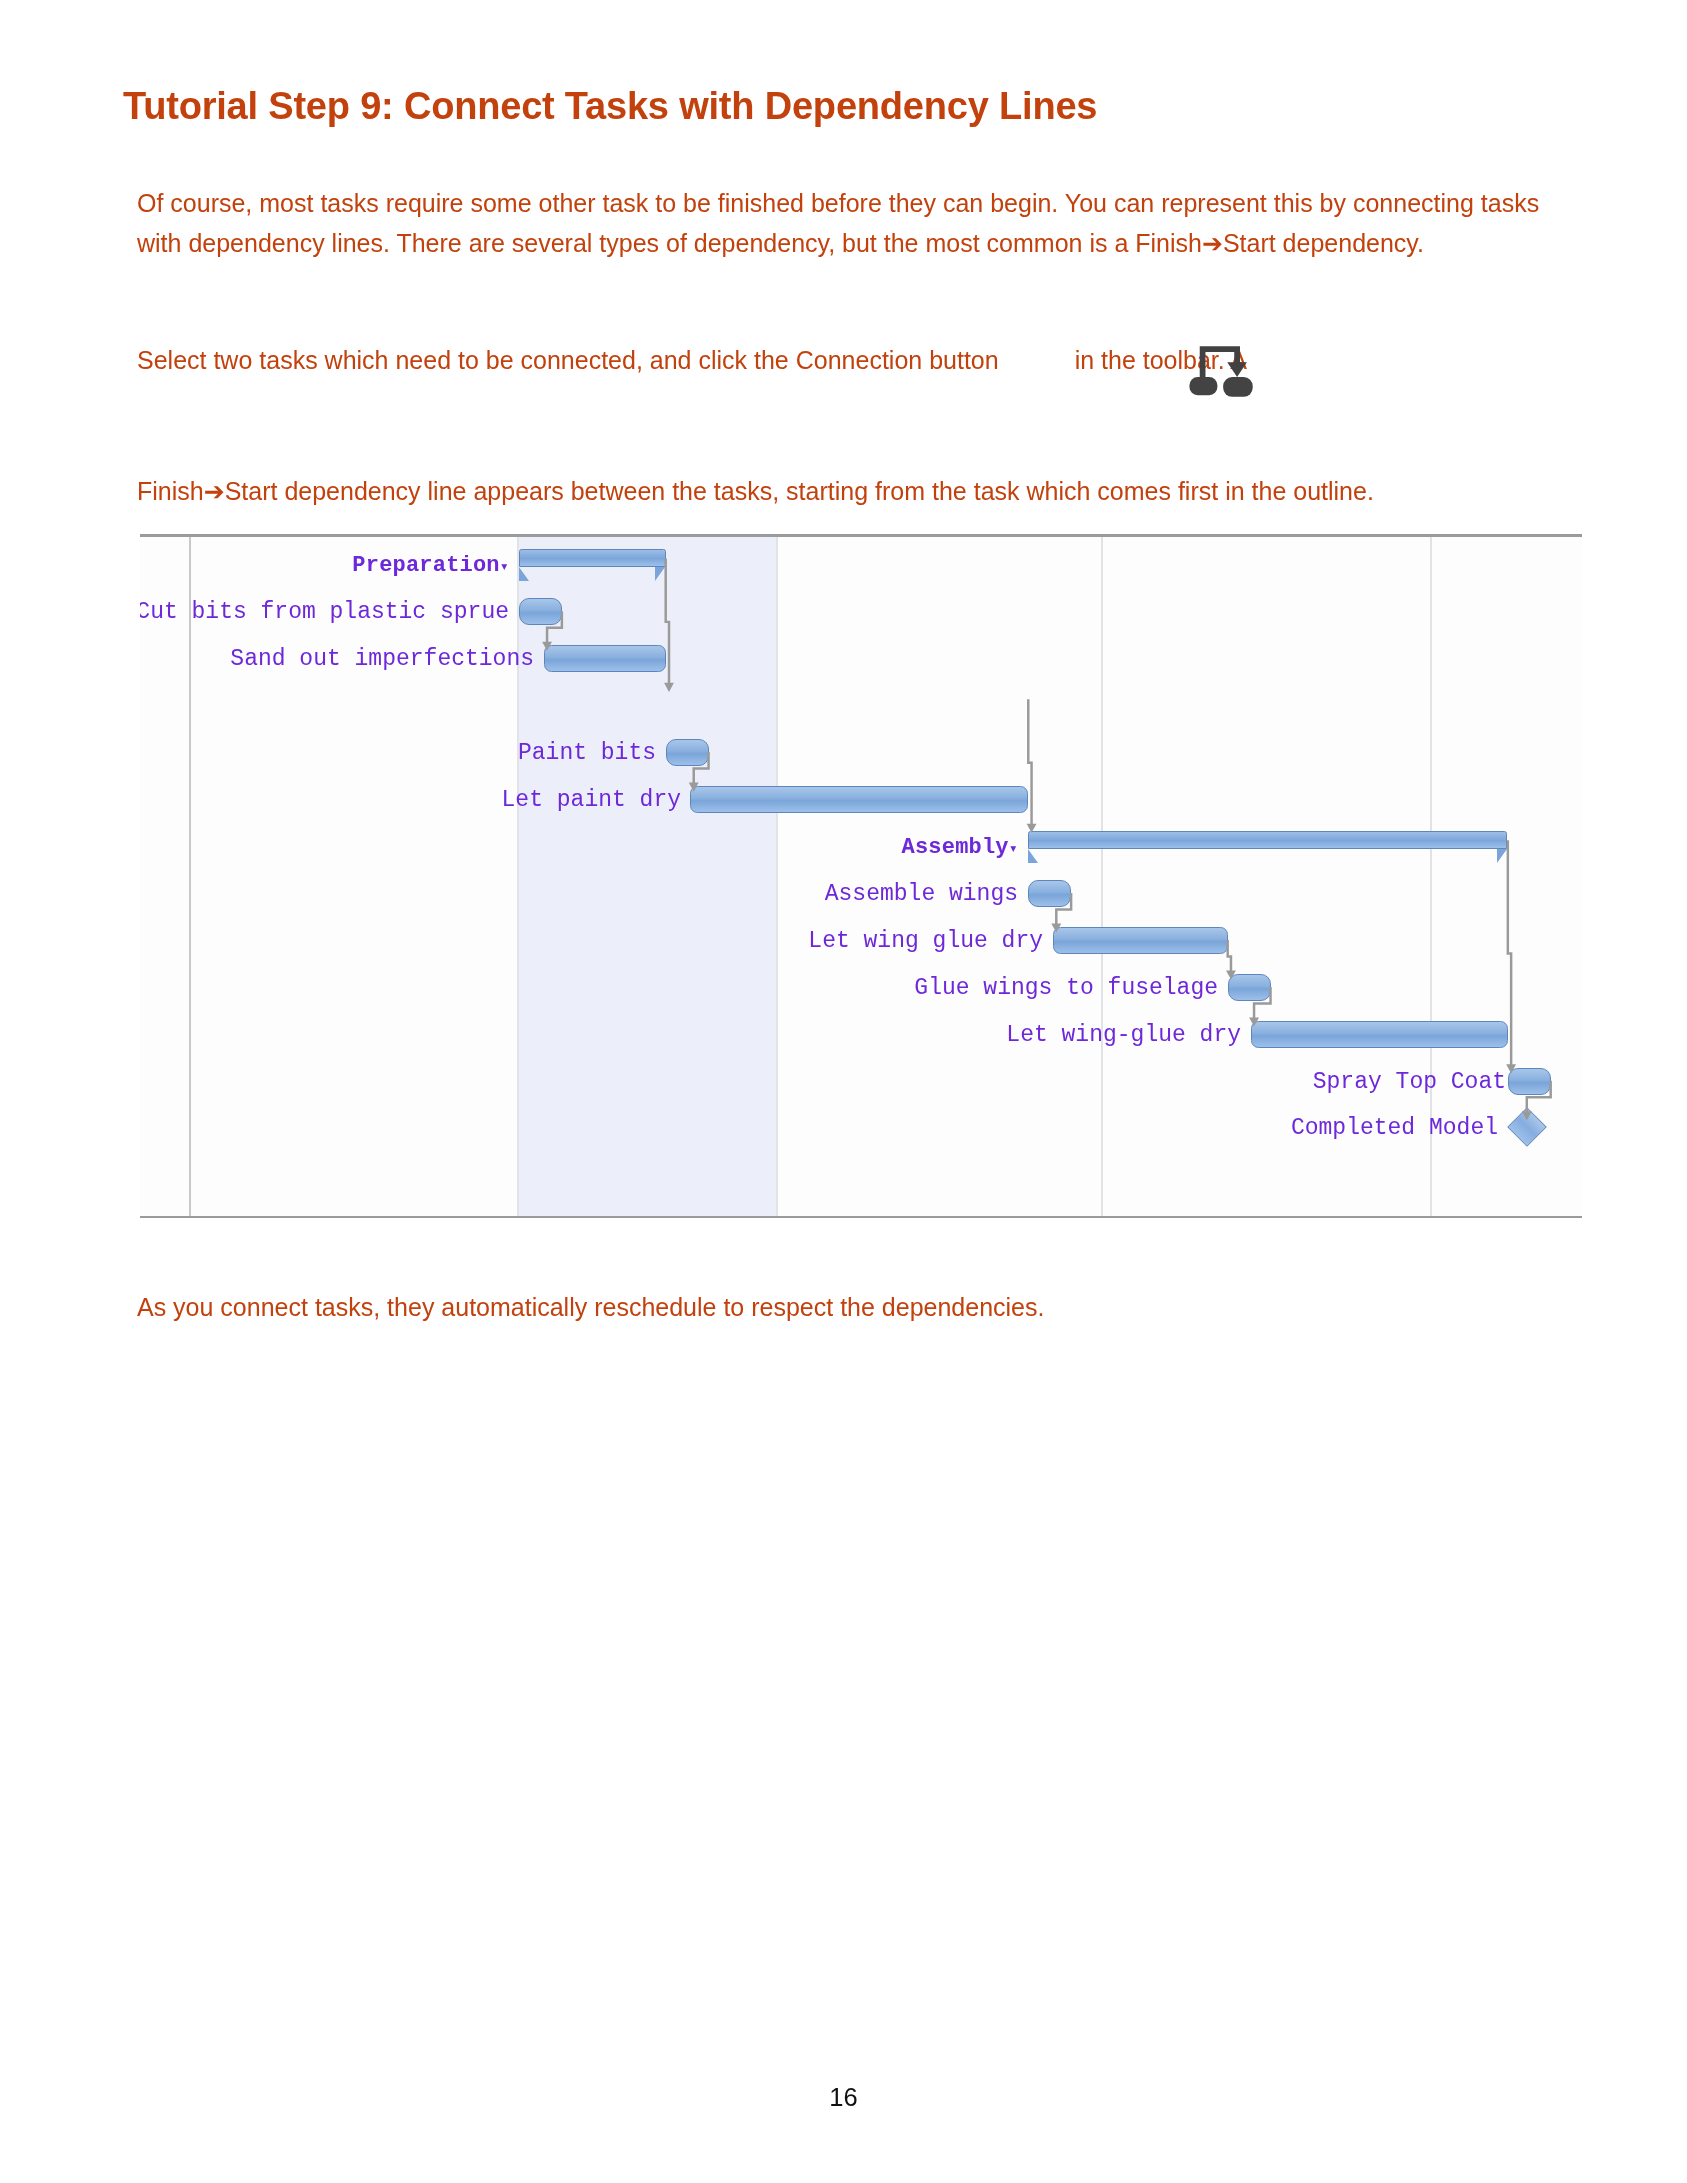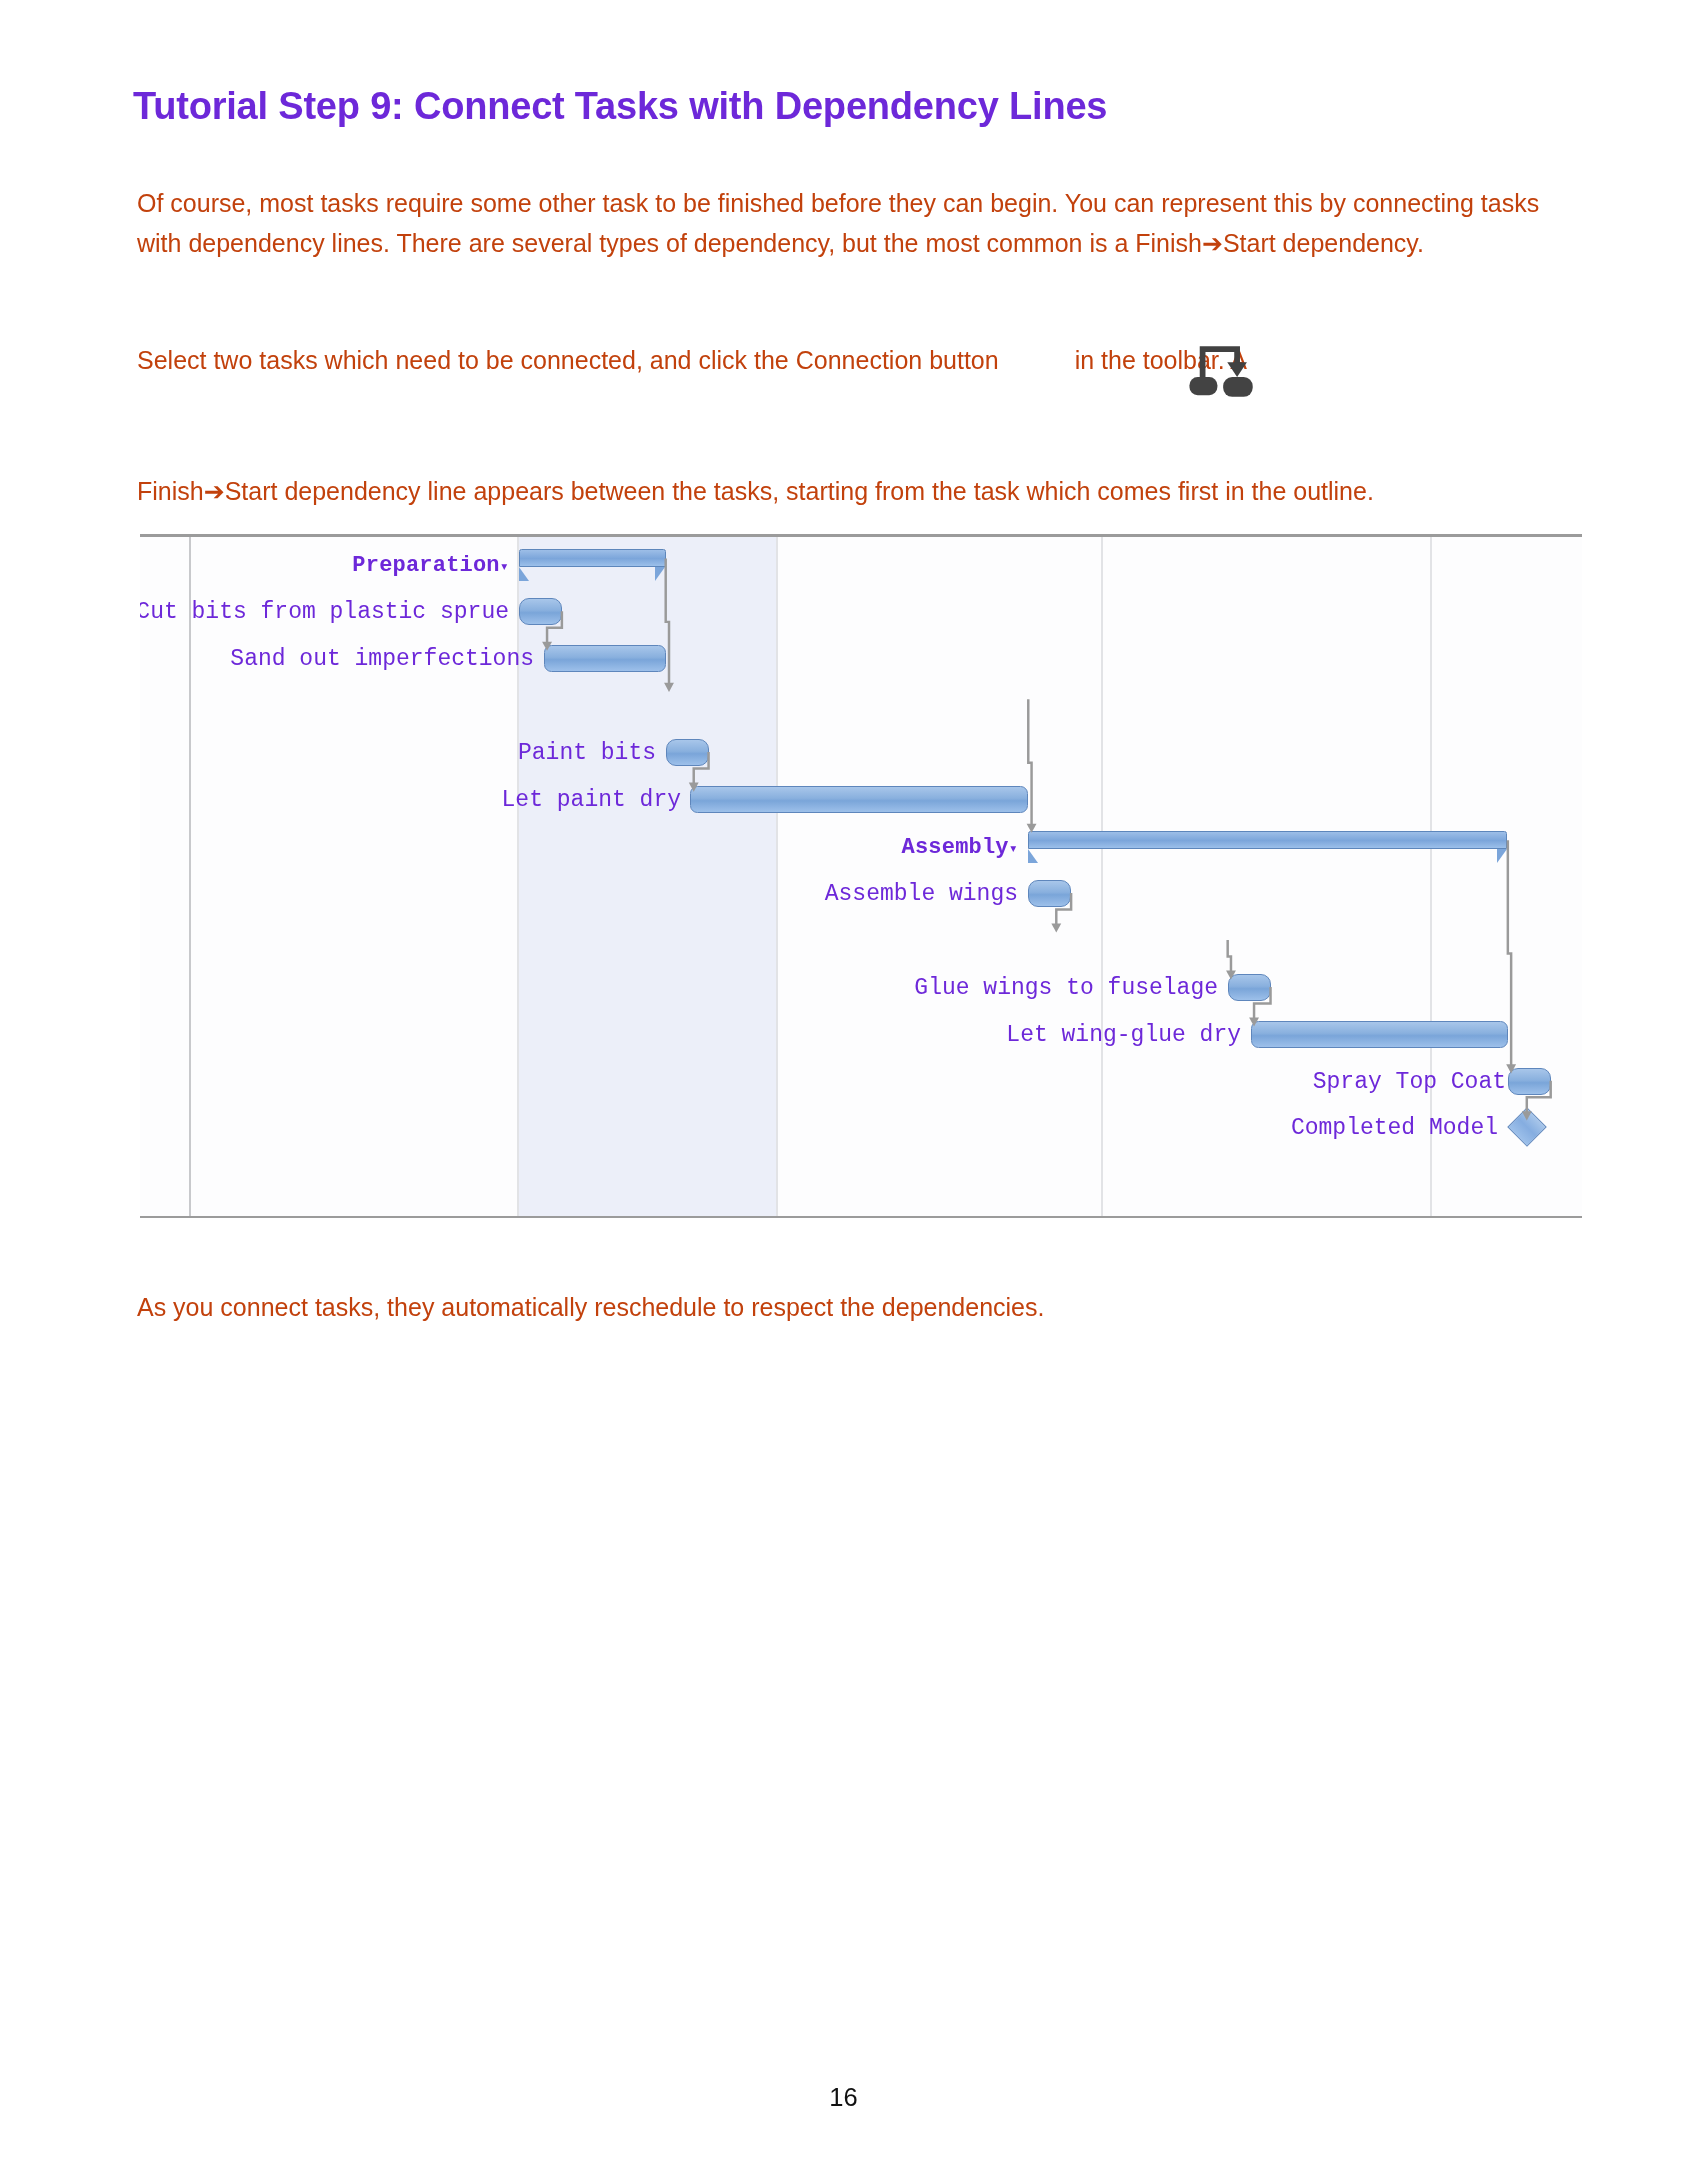--- a/index.html
+++ b/index.html
@@ -19,27 +19,27 @@
   .page {
     position: absolute;
     left: 0; top: 0;
     width: 1687px;
     height: 2183px;
   }
 
   
   .doc-title {
     position: absolute;
-    left: 133px;
+    left: 123px;
     top: 59px;
     width: 1417px;
     font-size: 38px;
     font-weight: bold;
     letter-spacing: -0.2px;
-    color: #6d28d9;
+    color: #c2410c;
     line-height: 1.2;
   }
 
   
   .para {
     position: absolute;
     left: 137px;
     width: 1425px;
     font-size: 25px;
     line-height: 40px;
@@ -265,20 +265,24 @@
         </div>
         <div class="row" style="top: 287px;">
           <div class="row-label summary" style="right: 564px;">Assembly<span class="caret">▾</span></div>
           <div class="sum-bar" style="left: 888px; width: 479px;"></div>
           <div class="sum-cap-left" style="left: 888px;"></div>
           <div class="sum-cap-right" style="left: 1357px;"></div>
         </div>
         <div class="row" style="top: 334px;">
           <div class="row-label" style="right: 564px;">Assemble wings</div>
           <div class="task-bar short" style="left: 888px; width: 43px;"></div>
+        </div>
+        <div class="row" style="top: 381px;">
+          <div class="row-label" style="right: 539px;">Let wing glue dry</div>
+          <div class="task-bar" style="left: 913px; width: 175px;"></div>
         </div>
         <div class="row" style="top: 428px;">
           <div class="row-label" style="right: 364px;">Glue wings to fuselage</div>
           <div class="task-bar short" style="left: 1088px; width: 43px;"></div>
         </div>
         <div class="row" style="top: 475px;">
           <div class="row-label" style="right: 341px;">Let wing-glue dry</div>
           <div class="task-bar" style="left: 1111px; width: 257px;"></div>
         </div>
         <div class="row" style="top: 522px;">

